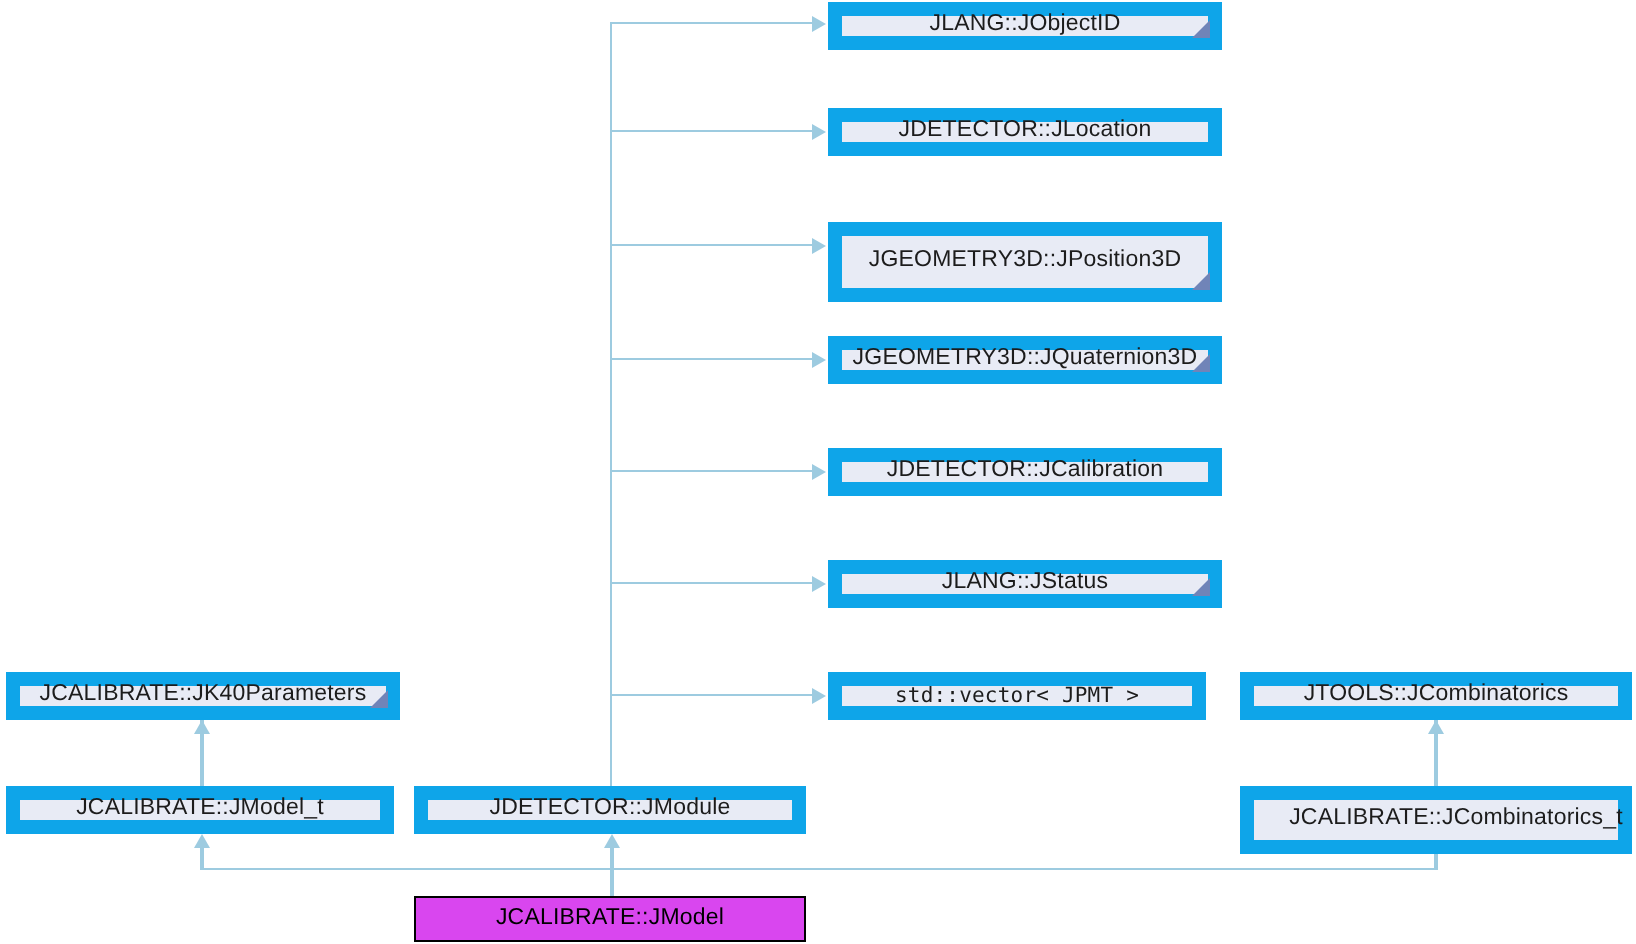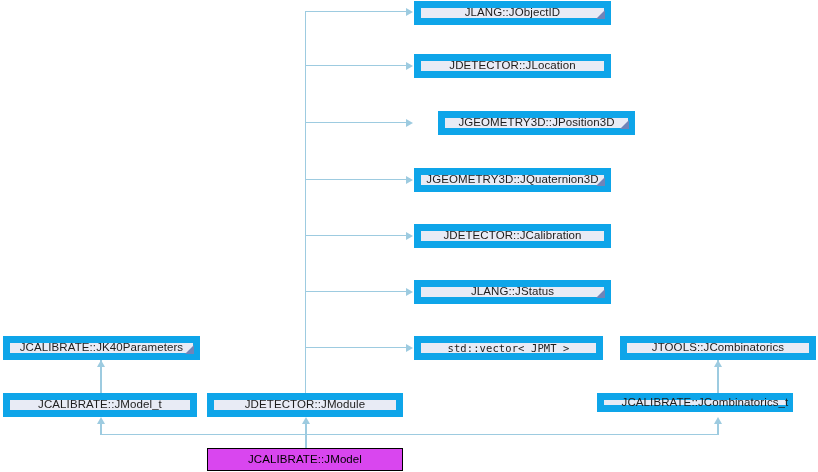--- a/index.html
+++ b/index.html
@@ -116,21 +116,21 @@
 
   <div class="node" style="left:414px; top:1px; width:197px; height:24px;">
     <span>JLANG::JObjectID</span>
     <span class="fold"></span>
   </div>
 
   <div class="node" style="left:414px; top:54px; width:197px; height:24px;">
     <span>JDETECTOR::JLocation</span>
   </div>
 
-  <div class="node" style="left:438px; top:111px; width:197px; height:24px;">
+  <div class="node" style="left:414px; top:111px; width:197px; height:40px;">
     <span>JGEOMETRY3D::JPosition3D</span>
     <span class="fold"></span>
   </div>
 
   <div class="node" style="left:414px; top:168px; width:197px; height:24px;">
     <span>JGEOMETRY3D::JQuaternion3D</span>
     <span class="fold"></span>
   </div>
 
   <div class="node" style="left:414px; top:280px; width:197px; height:24px;">
@@ -156,21 +156,21 @@
   </div>
 
   <div class="node" style="left:3px; top:393px; width:194px; height:24px;">
     <span>JCALIBRATE::JModel_t</span>
   </div>
 
   <div class="node" style="left:207px; top:393px; width:196px; height:24px;">
     <span>JDETECTOR::JModule</span>
   </div>
 
-  <div class="node" style="left:597px; top:393px; width:196px; height:19px;padding-left:20px;">
+  <div class="node" style="left:620px; top:393px; width:196px; height:34px;padding-left:20px;">
     <span>JCALIBRATE::JCombinatorics_t</span>
   </div>
 
   <div class="node current" style="left:207px; top:448px; width:196px; height:23px;">
     <span>JCALIBRATE::JModel</span>
   </div>
 
 </div>
 
 </body></html>

